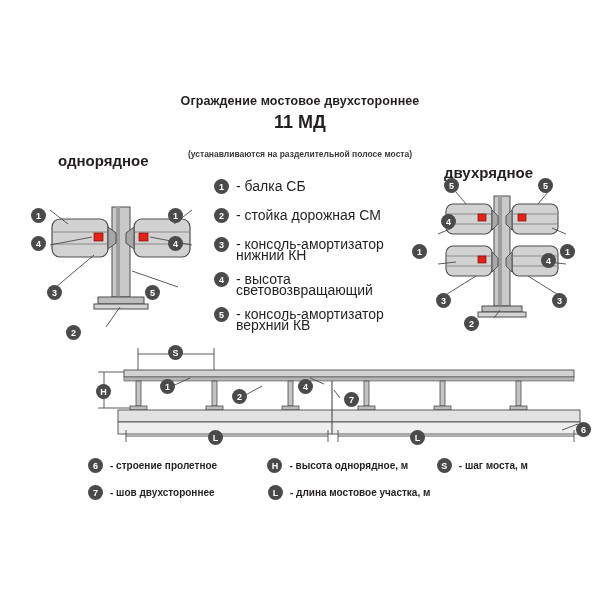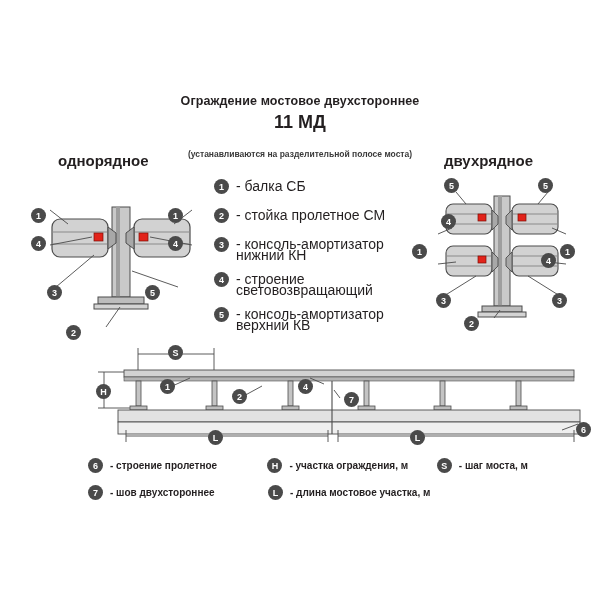--- a/index.html
+++ b/index.html
@@ -50,21 +50,21 @@
     color: #3a3a3a;
     margin-top: 12px;
   }
 
   .side-label {
     position: absolute;
     font-size: 15px;
     font-weight: bold;
   }
   .side-label.left  { left: 58px;  top: 152px; }
-  .side-label.right { left: 444px; top: 152px; }
+  .side-label.right { left: 444px; top: 164px; }
 
   
   .legend-center {
     position: absolute;
     left: 214px;
     top: 178px;
     width: 190px;
   }
   .legend-row {
     display: flex;
@@ -234,30 +234,30 @@
   <div class="marker" style="left:552px; top:293px;">3</div>
   <div class="marker" style="left:464px; top:316px;">2</div>
 
   <div class="legend-center">
     <div class="legend-row">
       <div class="bullet">1</div>
       <div class="legend-text">- балка СБ</div>
     </div>
     <div class="legend-row">
       <div class="bullet">2</div>
-      <div class="legend-text">- стойка пролетное СМ</div>
+      <div class="legend-text">- стойка дорожная СМ</div>
     </div>
     <div class="legend-row">
       <div class="bullet">3</div>
       <div class="legend-text" style="white-space:pre-line;">- консоль-амортизатор
 нижний КН</div>
     </div>
     <div class="legend-row">
       <div class="bullet">4</div>
-      <div class="legend-text">- строение световозвращающий</div>
+      <div class="legend-text">- высота световозвращающий</div>
     </div>
     <div class="legend-row">
       <div class="bullet">5</div>
       <div class="legend-text" style="white-space:pre-line;">- консоль-амортизатор
 верхний КВ</div>
     </div>
   </div>
 
   <svg width="530" height="120" style="position:absolute;left:62px;top:340px;">
 
@@ -318,21 +318,21 @@
   <div class="marker" style="left:576px; top:422px;">6</div>
 
   <div class="legend-bottom">
     <div class="lb-row">
       <div class="lb-item" style="width:180px;">
         <div class="bullet">6</div>
         <div class="lb-text">- строение пролетное</div>
       </div>
       <div class="lb-item" style="width:170px;">
         <div class="bullet">H</div>
-        <div class="lb-text">- участка ограждения, м</div>
+        <div class="lb-text">- высота однорядное, м</div>
       </div>
       <div class="lb-item">
         <div class="bullet">S</div>
         <div class="lb-text">- шаг моста, м</div>
       </div>
     </div>
     <div class="lb-row">
       <div class="lb-item" style="width:180px;">
         <div class="bullet">7</div>
         <div class="lb-text">- шов двухстороннее</div>

